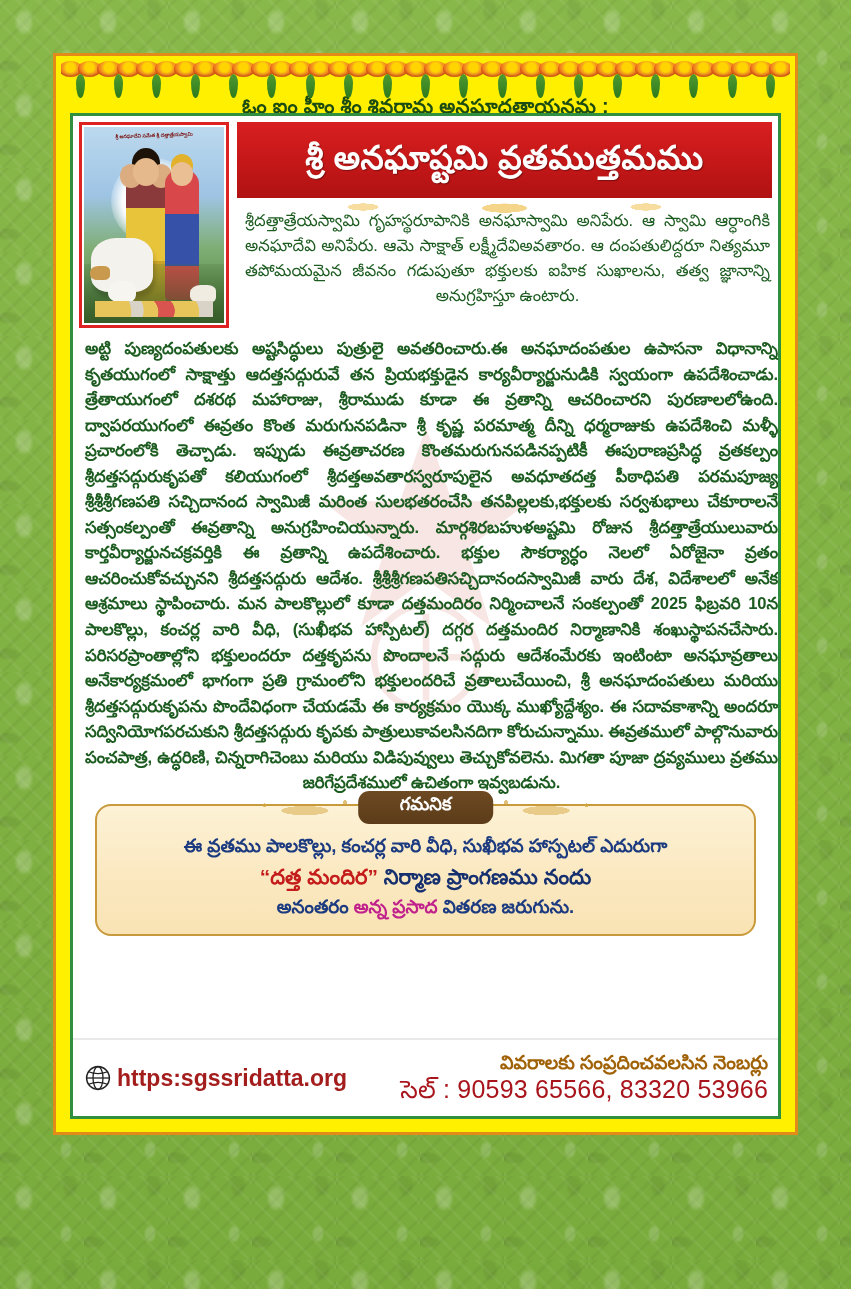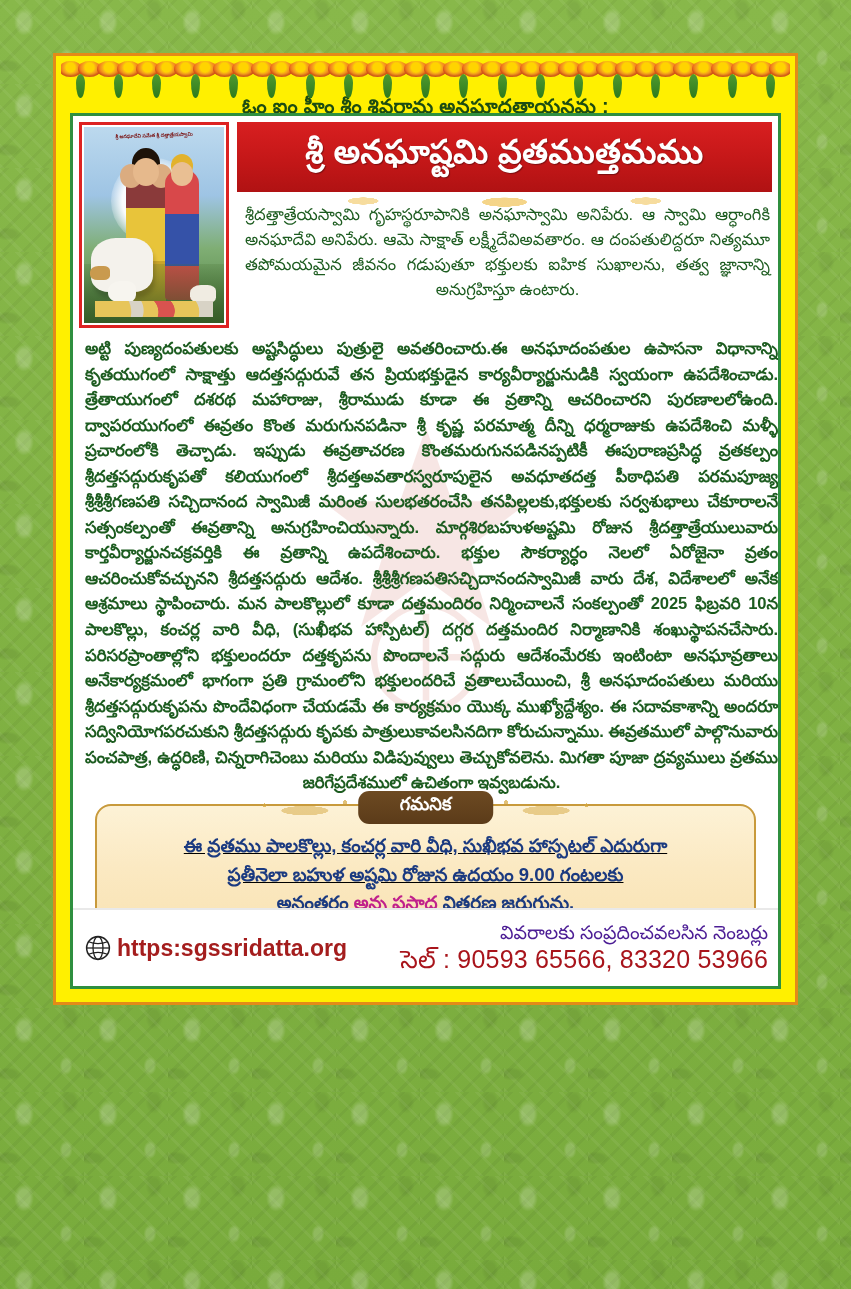--- a/index.html
+++ b/index.html
@@ -25,21 +25,21 @@
       repeating-linear-gradient(45deg, rgba(255,255,255,0.05) 0 3px, rgba(0,0,0,0) 3px 14px),
       repeating-linear-gradient(-45deg, rgba(0,0,0,0.04) 0 3px, rgba(0,0,0,0) 3px 14px),
       linear-gradient(#88b84a, #79ab3c);
     background-size: 84px 84px, 84px 84px, 84px 84px, 84px 84px, 84px 84px, 84px 84px, 100% 100%;
   }
 
   
   .frame {
     position: absolute;
     left: 53px; top: 53px;
-    width: 745px; height: 952px;
+    width: 745px; height: 1082px;
     background: #fff000;
     border: 3px solid #e38b18;
     padding: 5px;
   }
   .frame-inner {
     position: absolute;
     inset: 5px;
     background: #fff000;
     overflow: hidden;
   }
@@ -203,21 +203,21 @@
   }
 
   .title-col { flex: 1; display: flex; flex-direction: column; }
 
   .title-banner {
     background: linear-gradient(180deg, #d81f20 0%, #c41718 55%, #b01213 100%);
     color: #ffffff;
     font-size: 33px;
     font-weight: bold;
     text-align: center;
-    padding: 11px 4px 13px;
+    padding: 17px 4px 13px;
     letter-spacing: .5px;
     text-shadow: 1px 1px 1px rgba(0,0,0,.35);
   }
 
   .intro {
     flex: 1;
     position: relative;
     padding: 10px 2px 0 8px;
     font-size: 16.5px;
     line-height: 1.52;
@@ -265,21 +265,20 @@
   .note-outer {
     margin: 8px 22px 0 22px;
     position: relative;
   }
   .note-box {
     border: 2px solid #c89a3c;
     border-radius: 16px;
     background: linear-gradient(180deg, #fdf2d6 0%, #fbe9c2 50%, #f9e3b4 100%);
     padding: 26px 12px 12px;
     text-align: center;
-    text-decoration: underline;
   }
   .note-badge {
     position: absolute;
     left: 50%; top: -13px;
     transform: translateX(-50%);
     background: linear-gradient(180deg, #6d4a22, #5b3b19);
     color: #ffffff;
     font-size: 18px;
     font-weight: bold;
     padding: 3px 42px 5px;
@@ -331,22 +330,22 @@
     color: #a41d1d;
   }
   .globe { width: 26px; height: 26px; flex: 0 0 26px; }
   .contact {
     margin-left: auto;
     text-align: right;
     line-height: 1.22;
   }
   .contact-label {
     font-size: 19px;
-    font-weight: normal;
-    color: #4c1d95;
+    font-weight: bold;
+    color: #a16207;
   }
   .contact-num {
     font-size: 25px;
     font-weight: normal;
     color: #a8141b;
     letter-spacing: .2px;
   }
 </style>
 </head>
 <body>
@@ -457,21 +456,25 @@
             <path d="M60 92 L60 132 M40 112 L80 112" stroke="#c23b2b" stroke-width="3"></path>
           </svg>
           <div class="body-text">అట్టి పుణ్యదంపతులకు అష్టసిద్ధులు పుత్రులై అవతరించారు.ఈ అనఘాదంపతుల ఉపాసనా విధానాన్ని కృతయుగంలో సాక్షాత్తు ఆదత్తసద్గురువే తన ప్రియభక్తుడైన కార్యవీర్యార్జునుడికి స్వయంగా ఉపదేశించాడు. త్రేతాయుగంలో దశరథ మహారాజు, శ్రీరాముడు కూడా ఈ వ్రతాన్ని ఆచరించారని పురణాలలోఉంది. ద్వాపరయుగంలో ఈవ్రతం కొంత మరుగునపడినా శ్రీ కృష్ణ పరమాత్మ దీన్ని ధర్మరాజుకు ఉపదేశించి మళ్ళీ ప్రచారంలోకి తెచ్చాడు. ఇప్పుడు ఈవ్రతాచరణ కొంతమరుగునపడినప్పటికీ ఈపురాణప్రసిద్ధ వ్రతకల్పం శ్రీదత్తసద్గురుకృపతో కలియుగంలో శ్రీదత్తఅవతారస్వరూపులైన అవధూతదత్త పీఠాధిపతి పరమపూజ్య శ్రీశ్రీశ్రీగణపతి సచ్చిదానంద స్వామిజీ మరింత సులభతరంచేసి తనపిల్లలకు,భక్తులకు సర్వశుభాలు చేకూరాలనే సత్సంకల్పంతో ఈవ్రతాన్ని అనుగ్రహించియున్నారు. మార్గశిరబహుళఅష్టమి రోజున శ్రీదత్తాత్రేయులువారు కార్తవీర్యార్జునచక్రవర్తికి ఈ వ్రతాన్ని ఉపదేశించారు. భక్తుల సౌకర్యార్ధం నెలలో ఏరోజైనా వ్రతం ఆచరించుకోవచ్చునని శ్రీదత్తసద్గురు ఆదేశం. శ్రీశ్రీశ్రీగణపతిసచ్చిదానందస్వామిజీ వారు దేశ, విదేశాలలో అనేక ఆశ్రమాలు స్థాపించారు. మన పాలకొల్లులో కూడా దత్తమందిరం నిర్మించాలనే సంకల్పంతో 2025 ఫిబ్రవరి 10న పాలకొల్లు, కంచర్ల వారి వీధి, (సుఖీభవ హాస్పిటల్) దగ్గర దత్తమందిర నిర్మాణానికి శంఖుస్థాపనచేసారు. పరిసరప్రాంతాల్లోని భక్తులందరూ దత్తకృపను పొందాలనే సద్గురు ఆదేశంమేరకు ఇంటింటా అనఘావ్రతాలు అనేకార్యక్రమంలో భాగంగా ప్రతి గ్రామంలోని భక్తులందరిచే వ్రతాలుచేయించి, శ్రీ అనఘాదంపతులు మరియు శ్రీదత్తసద్గురుకృపను పొందేవిధంగా చేయడమే ఈ కార్యక్రమం యొక్క ముఖ్యోద్దేశ్యం. ఈ సదావకాశాన్ని అందరూ సద్వినియోగపరచుకుని శ్రీదత్తసద్గురు కృపకు పాత్రులుకావలసినదిగా కోరుచున్నాము. ఈవ్రతములో పాల్గొనువారు పంచపాత్ర, ఉద్ధరిణి, చిన్నరాగిచెంబు మరియు విడిపువ్వులు తెచ్చుకోవలెను. మిగతా పూజా ద్రవ్యములు వ్రతము జరిగేప్రదేశములో ఉచితంగా ఇవ్వబడును.</div>
         </div>
 
         <div class="note-outer">
           <div class="note-flourish"></div>
           <div class="note-badge">గమనిక</div>
           <div class="note-box">
             <div class="note-line">ఈ వ్రతము పాలకొల్లు, కంచర్ల వారి వీధి, సుఖీభవ హాస్పటల్ ఎదురుగా</div>
-            <div class="note-line">ప్రతీనెలా బహుళ అష్టమి రోజున ఉదయం 9.00 గంటలకు</div>
+            <div class="note-line l2">
+              <span class="red-t">“దత్త మందిర”</span>
+              <span class="navy-t">నిర్మాణ ప్రాంగణము</span>
+              <span class="navy-t">నందు</span>
+            </div>
             <div class="note-line">
               <span>అనంతరం</span>
               <span class="mag-t">అన్న ప్రసాద</span>
               <span>వితరణ జరుగును.</span>
             </div>
           </div>
         </div>
 
         <div class="footer">
           <div class="site">

